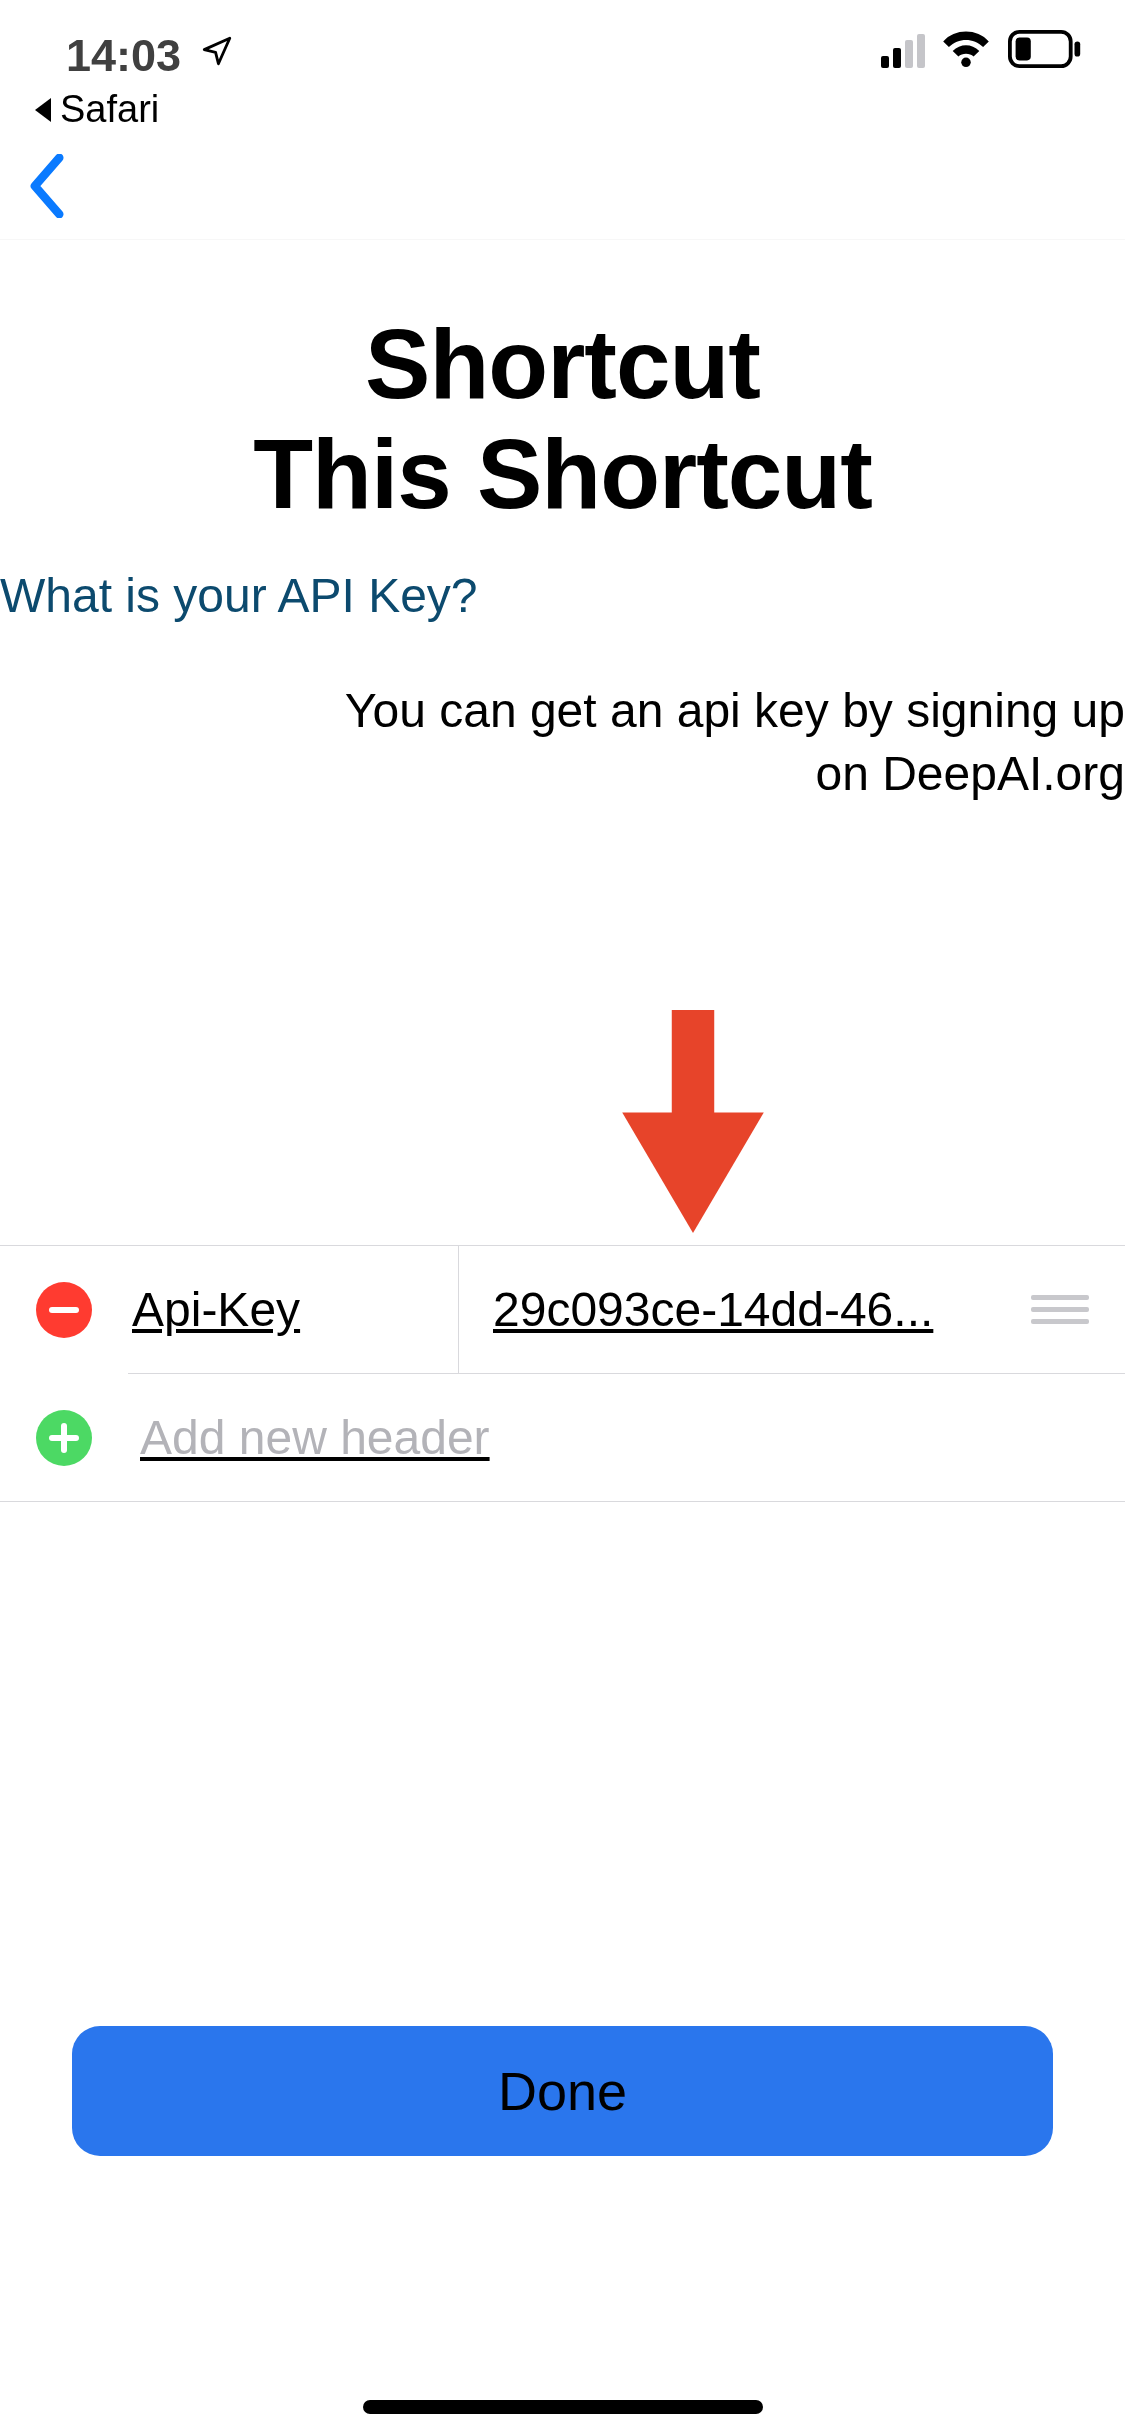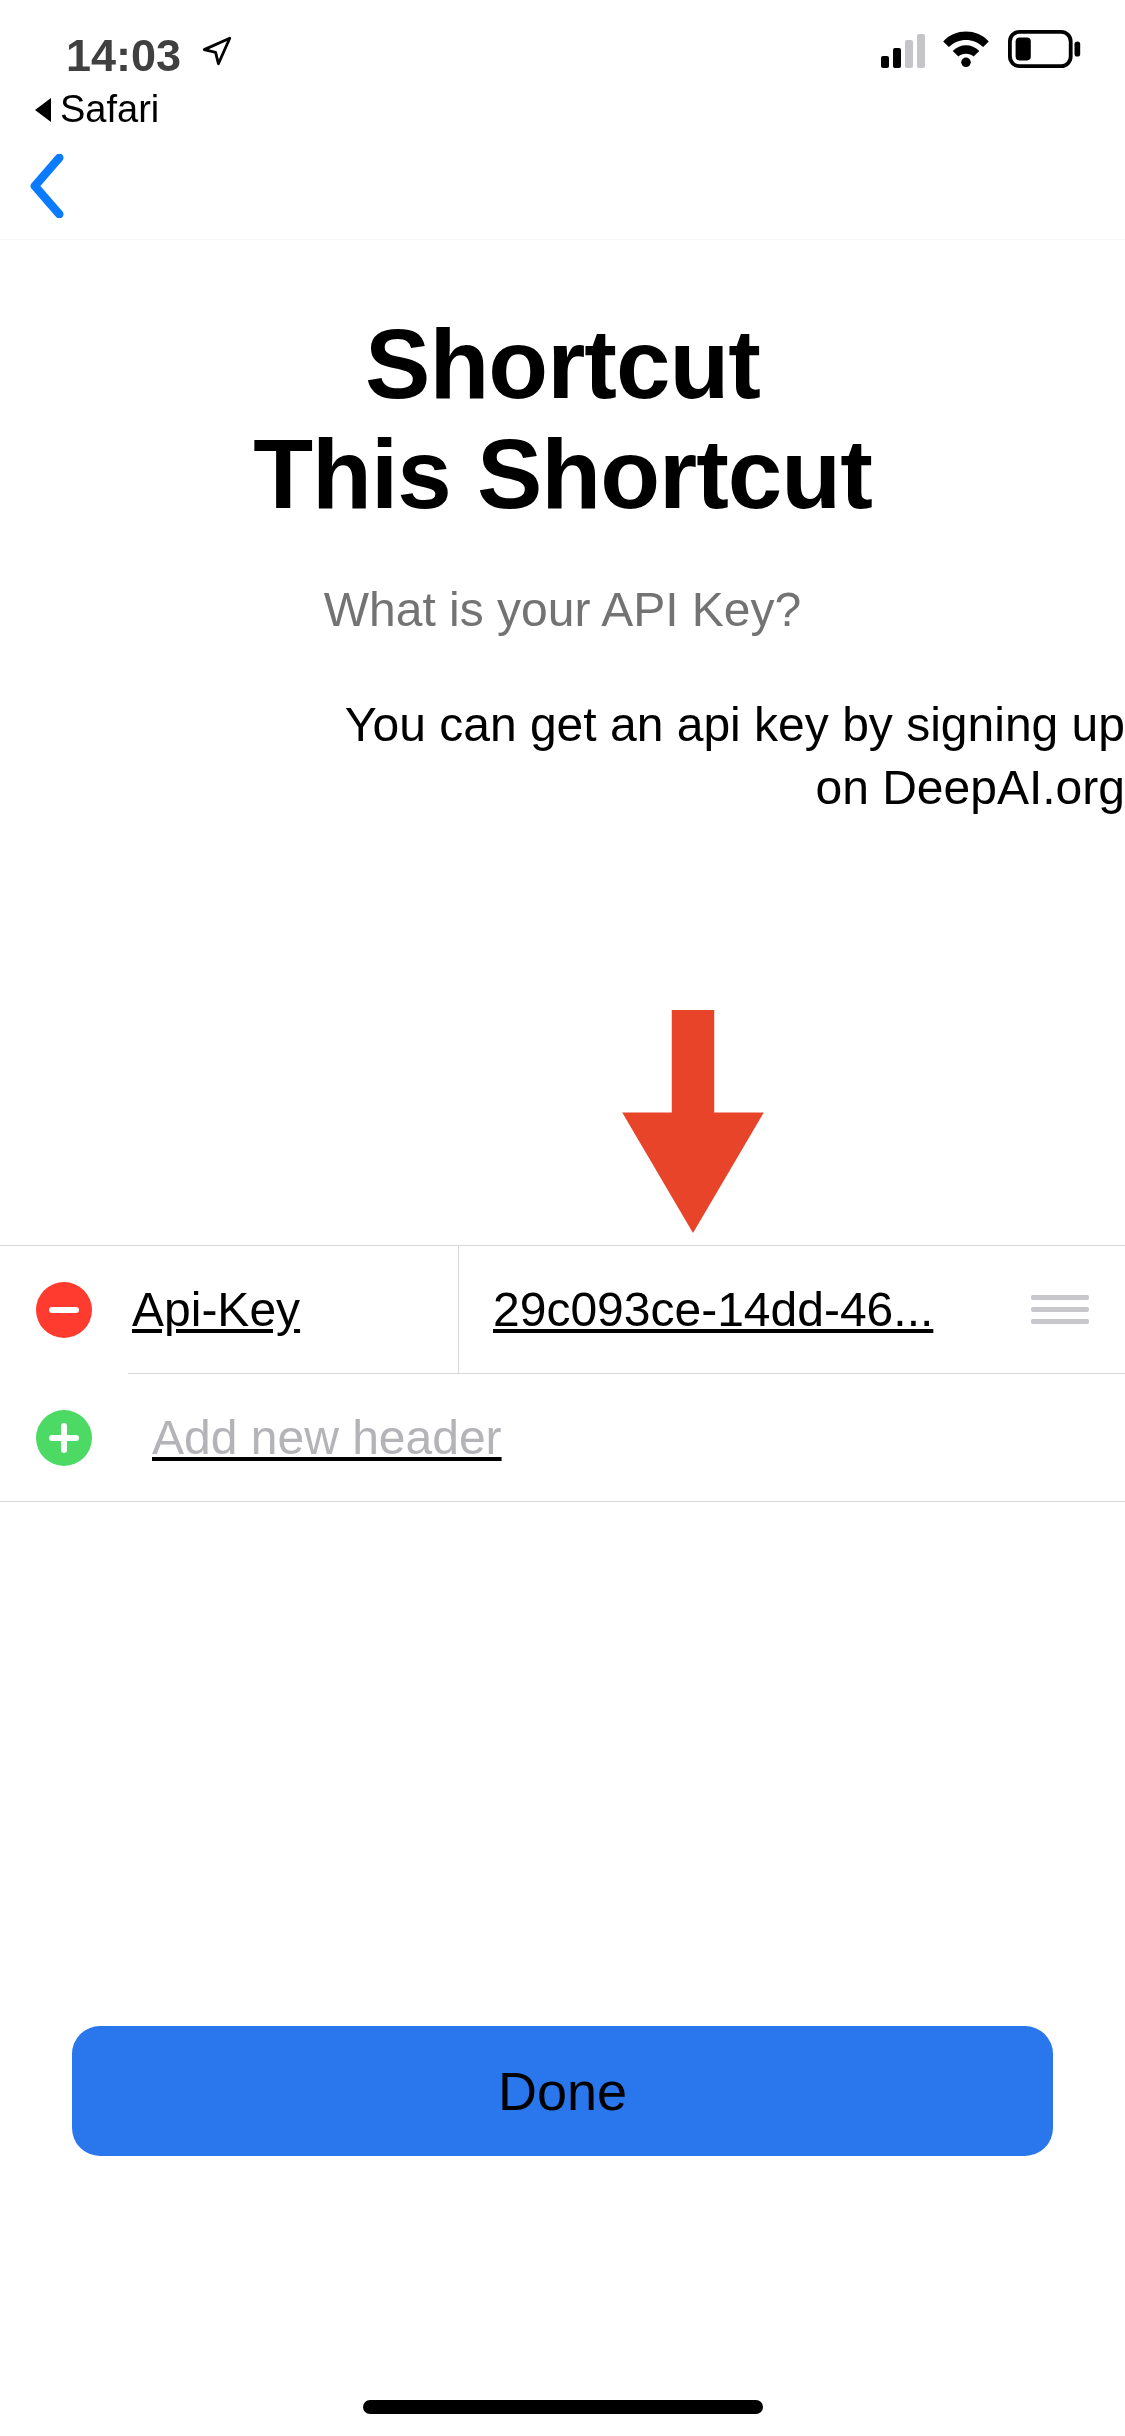--- a/index.html
+++ b/index.html
@@ -17,37 +17,37 @@
     .cell-bars .b1 { height: 12px; background: #000; }
     .cell-bars .b2 { height: 20px; background: #000; }
     .cell-bars .b3 { height: 28px; background: #c5c5c9; }
     .cell-bars .b4 { height: 34px; background: #c5c5c9; }
 
     .nav-bar { position: relative; height: 110px; width: 100%; border-bottom: 1px solid rgba(0,0,0,0.03); }
     .back-chevron { position: absolute; left: 28px; top: 24px; cursor: pointer; }
 
     .content { padding-top: 70px; }
     .title { font-size: 98px; font-weight: 800; text-align: center; line-height: 1.12; letter-spacing: -1px; }
-    .question { font-size: 48px; text-align: center; margin-top: 52px; color: #737373; }
+    .question { font-size: 48px; margin-top: 38px; color: #0c4a6e; }
     .desc { font-size: 48px; text-align: right; margin-top: 56px; line-height: 1.32; color: #000; }
 
     .arrow-holder { position: absolute; top: 1010px; left: 0; width: 100%; display: flex; justify-content: center; padding-left: 260px; }
 
     .table { position: absolute; top: 1245px; left: 0; right: 0; }
     .rowline { height: 1px; background: #d9d9dd; }
     .row { display: flex; align-items: center; height: 127px; padding: 0 36px 0 36px; position: relative; text-decoration: underline; }
     .circle-btn { width: 56px; height: 56px; border-radius: 50%; display: flex; align-items: center; justify-content: center; flex-shrink: 0; }
     .circle-red { background: #ff3b30; }
     .circle-green { background: #4cd964; }
     .row .key { font-size: 48px; color: #000; margin-left: 40px; width: 320px; }
     .divider { width: 1px; background: #d9d9dd; height: 100%; margin-left: 6px; }
     .row .val { font-size: 48px; color: #000; margin-left: 34px; flex: 1; overflow: hidden; white-space: nowrap; text-overflow: ellipsis; }
     .drag-handle { margin-left: 14px; margin-right: 0px; flex-shrink: 0; }
     .drag-handle div { width: 58px; height: 5px; background: #c8c8cc; border-radius: 2px; margin: 7px 0; }
-    .placeholder { font-size: 48px; color: #b3b3b8; margin-left: 60px; }
+    .placeholder { font-size: 48px; color: #b3b3b8; margin-left: 48px; }
 
     .done-btn { position: absolute; left: 72px; right: 72px; bottom: 280px; height: 130px; background: #2a76ed; border-radius: 28px; color: #000000; font-size: 54px; font-weight: 500; display: flex; align-items: center; justify-content: center; cursor: pointer; }
 
     .home-indicator { position: absolute; bottom: 22px; left: 50%; transform: translateX(-50%); width: 400px; height: 14px; background: #000; border-radius: 10px; }
   </style>
 </head>
 <body>
 
 <div class="status-bar">
   <div class="status-time">14:03</div>

